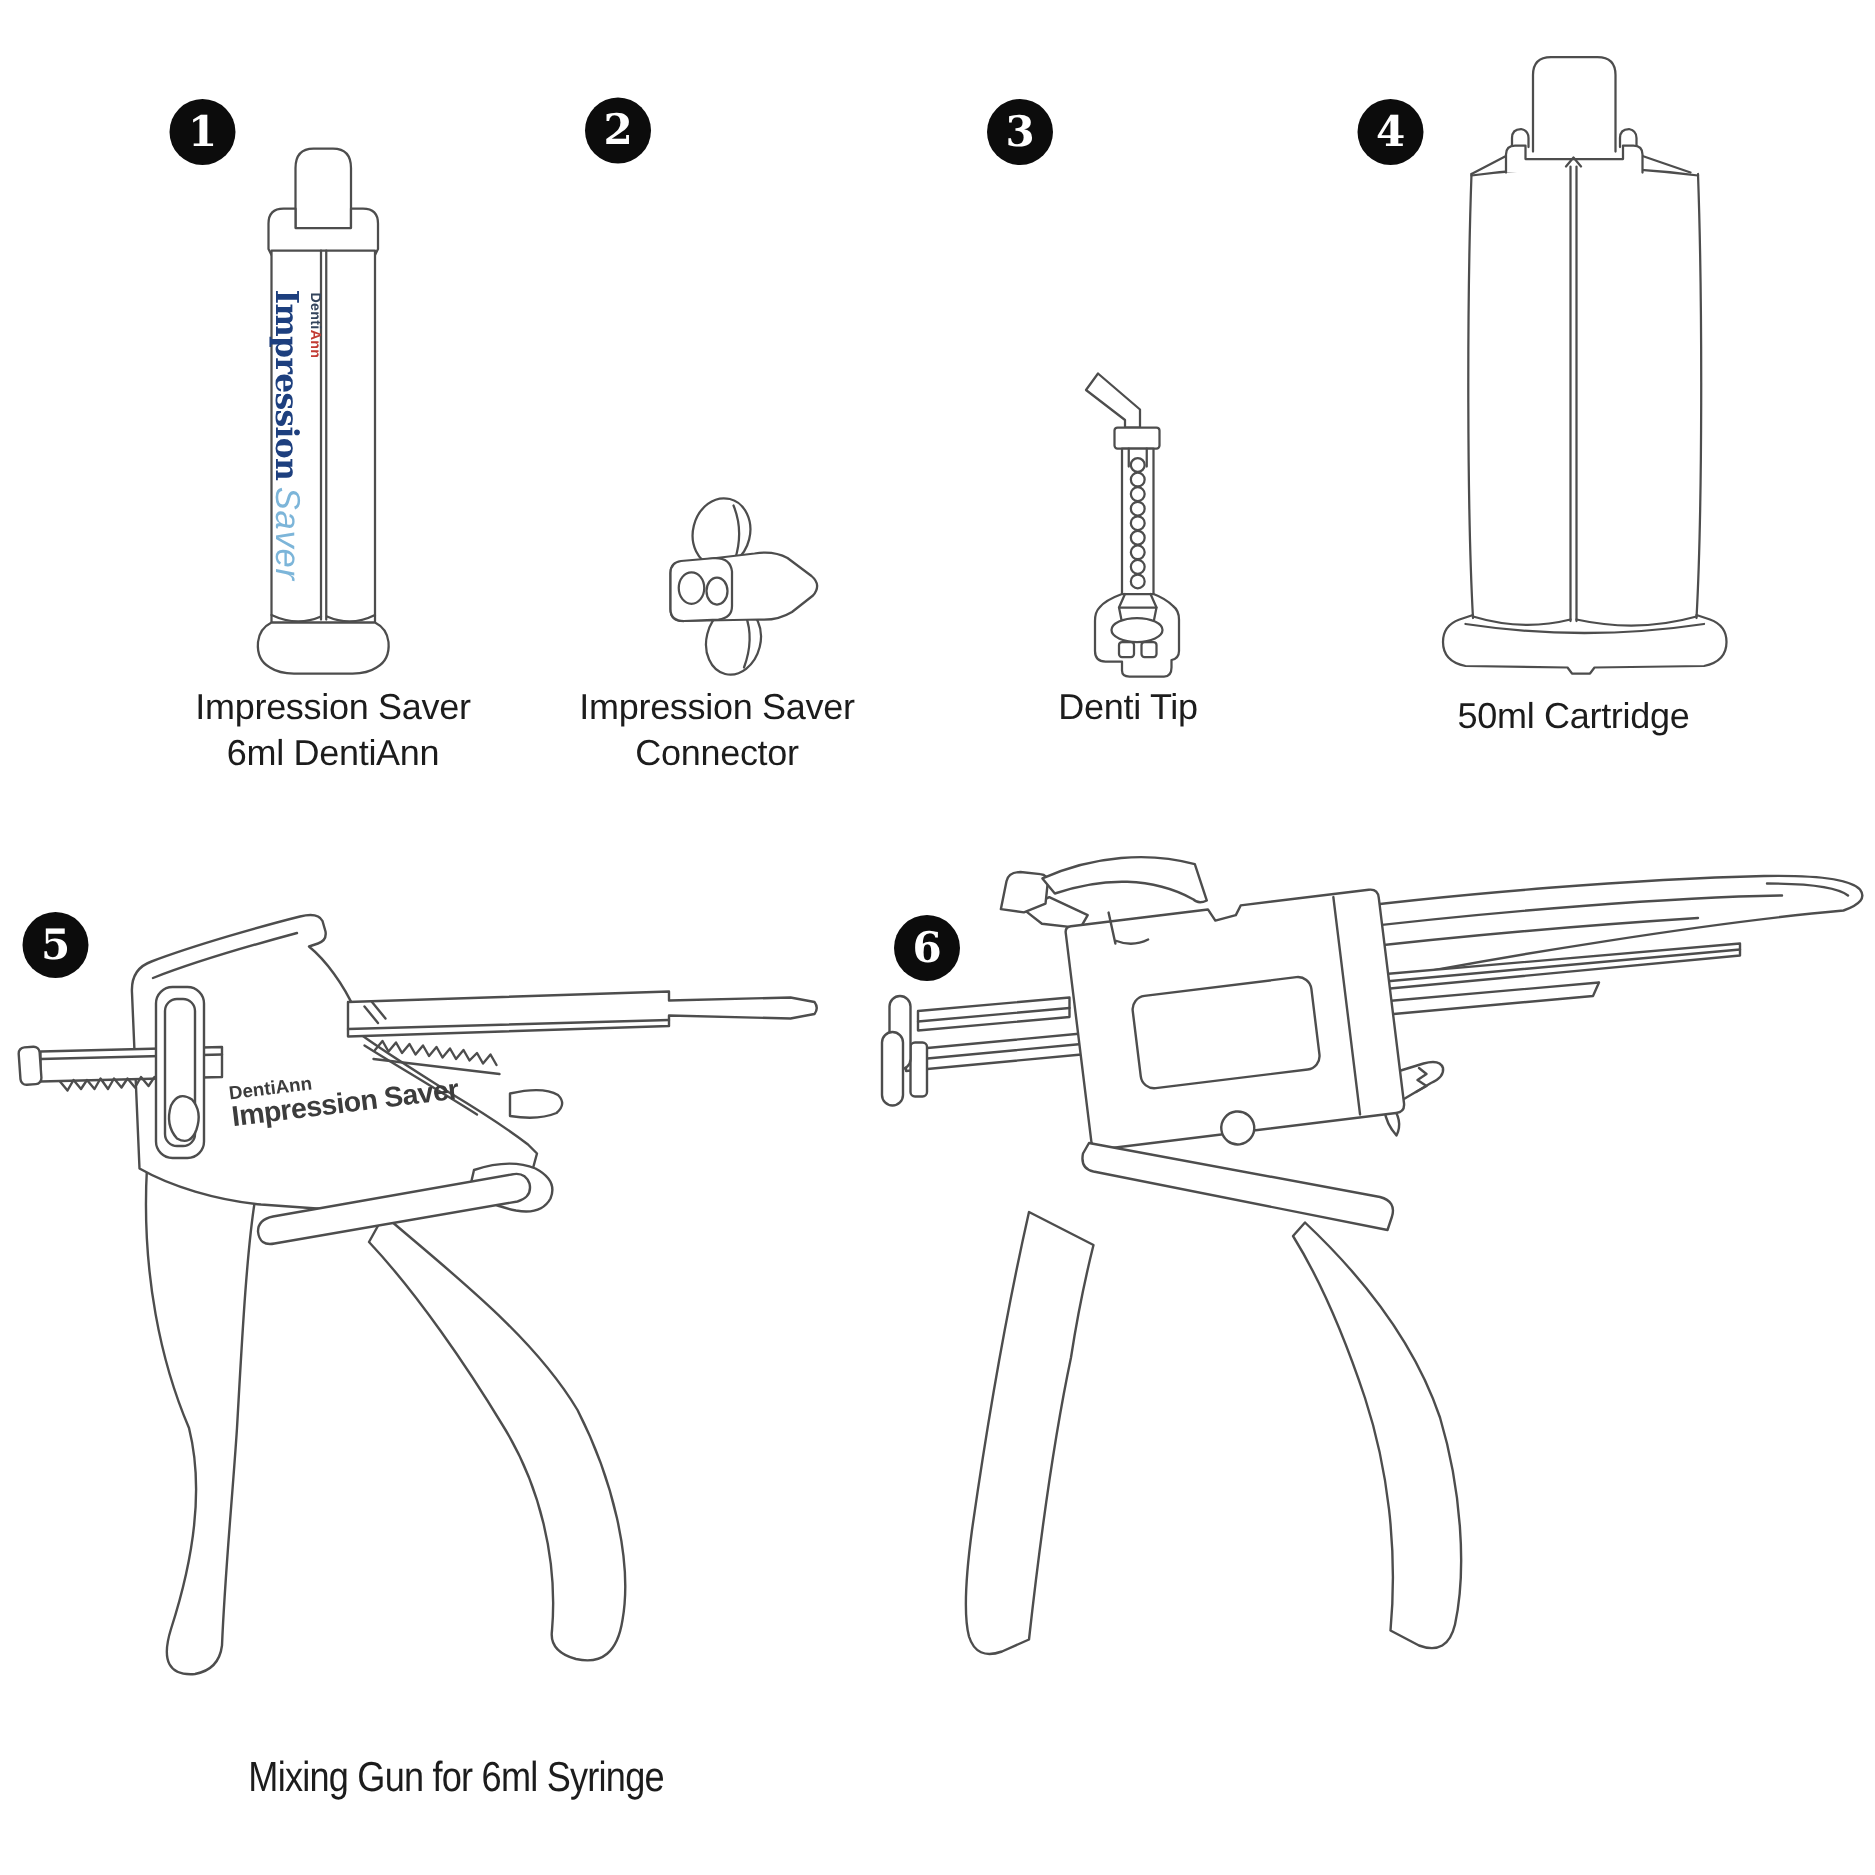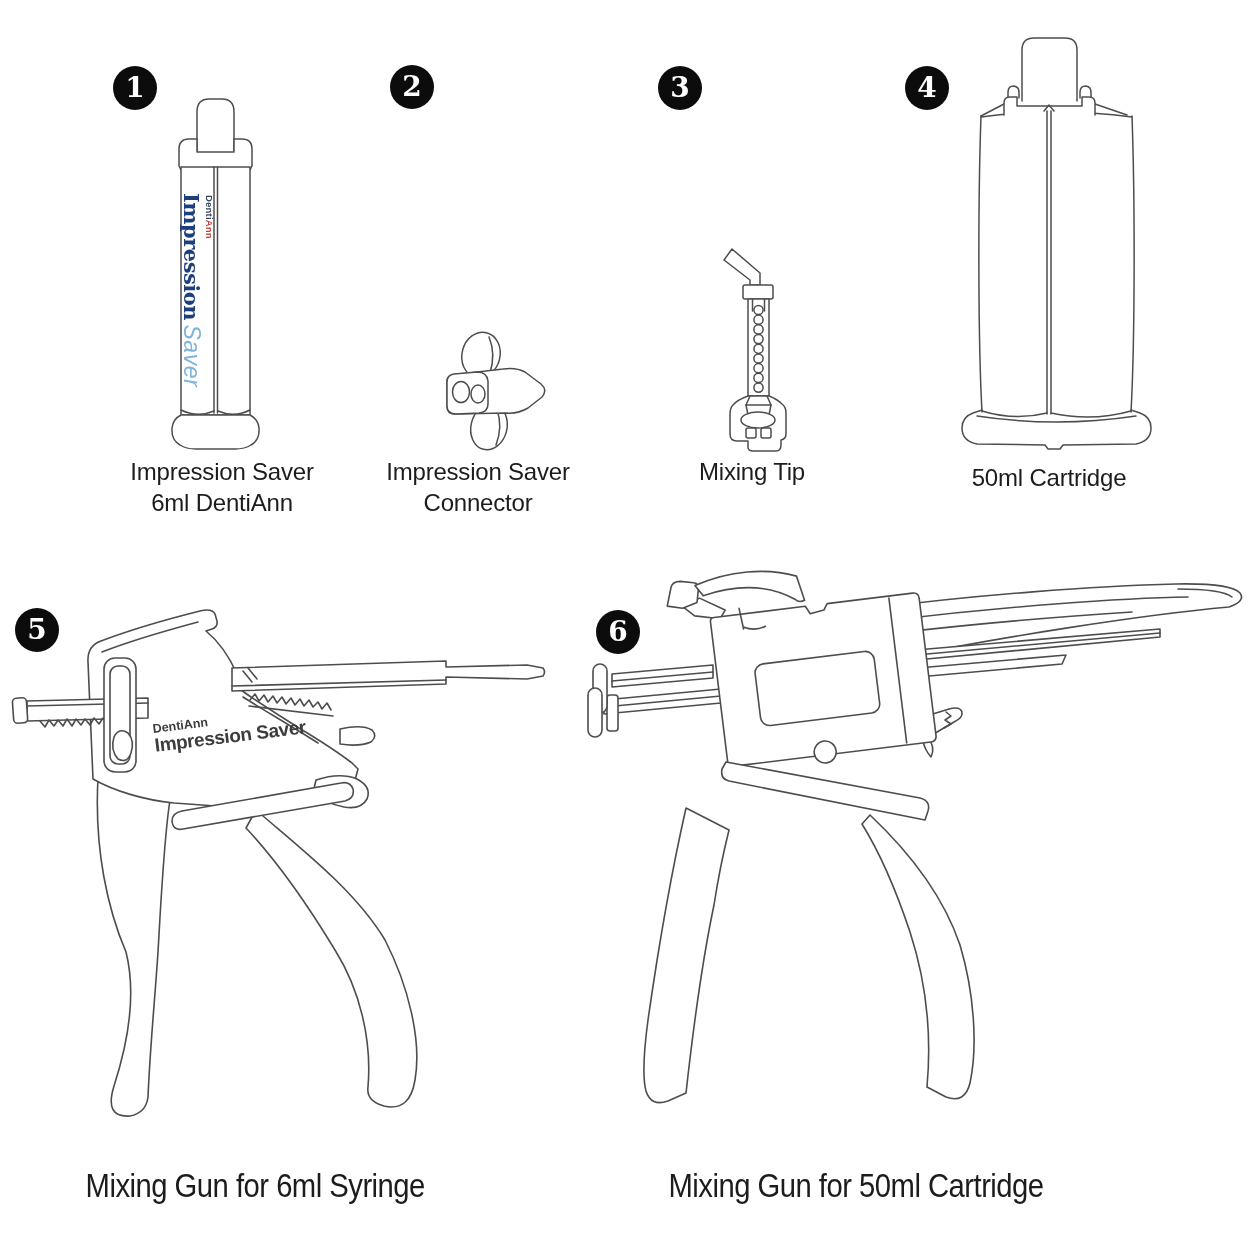--- a/index.html
+++ b/index.html
@@ -11,21 +11,21 @@
   .badge{
     position:absolute;width:44px;height:44px;border-radius:50%;
     background:#0c0c0c;color:#ffffff;text-align:center;line-height:44px;
     font-family:"DejaVu Serif",serif;font-weight:700;font-size:28px;
   }
   .caption{
     position:absolute;text-align:center;color:#1c1c1c;
     font-size:24px;line-height:31px;letter-spacing:-0.2px;
   }
   .caption .cl{display:block;}
-  .caption-bottom{font-size:34px;line-height:30px;}
+  .caption-bottom{font-size:28px;line-height:30px;text-align:right;}
   .caption-bottom .cond{display:inline-block;transform:scaleX(0.86);transform-origin:center;white-space:nowrap;letter-spacing:-0.6px;}
   .syringe-label{
     position:absolute;left:214px;top:193px;width:204px;
     transform:rotate(90deg);transform-origin:0 0;line-height:1;white-space:nowrap;
   }
   .sy-brand{font-size:9.5px;font-weight:700;letter-spacing:0.2px;margin:0 0 1px 2px;}
   .sy-brand .denti{color:#33445c;}
   .sy-brand .ann{color:#c23b34;}
   .sy-product{white-space:nowrap;}
   .sy-main{font-family:"DejaVu Serif",serif;font-weight:700;font-size:21px;color:#1d3f7e;letter-spacing:-0.5px;}
@@ -176,26 +176,23 @@
 
   <div class="caption" style="left:62px;top:456px;width:320px;">
     <span class="cl">Impression Saver</span>
       <span class="cl">6ml DentiAnn</span>
   </div>
   <div class="caption" style="left:318px;top:456px;width:320px;">
     <span class="cl">Impression Saver</span>
       <span class="cl">Connector</span>
   </div>
   <div class="caption" style="left:592px;top:456px;width:320px;">
-    <span class="cl">Mixing Tip</span>
+    <span class="cl">Denti Tip</span>
   </div>
   <div class="caption" style="left:889px;top:462px;width:320px;">
     <span class="cl">50ml Cartridge</span>
       <span class="cl"></span>
   </div>
   <div class="caption caption-bottom" style="left:45px;top:1170px;width:420px;">
     <span class="cond">Mixing Gun for 6ml Syringe</span>
   </div>
-  <div class="caption caption-bottom" style="left:638px;top:1170px;width:420px;">
-    <span class="cond">Mixing Gun for 50ml Cartridge</span>
-  </div>
 
 </div>
 
 </body></html>

